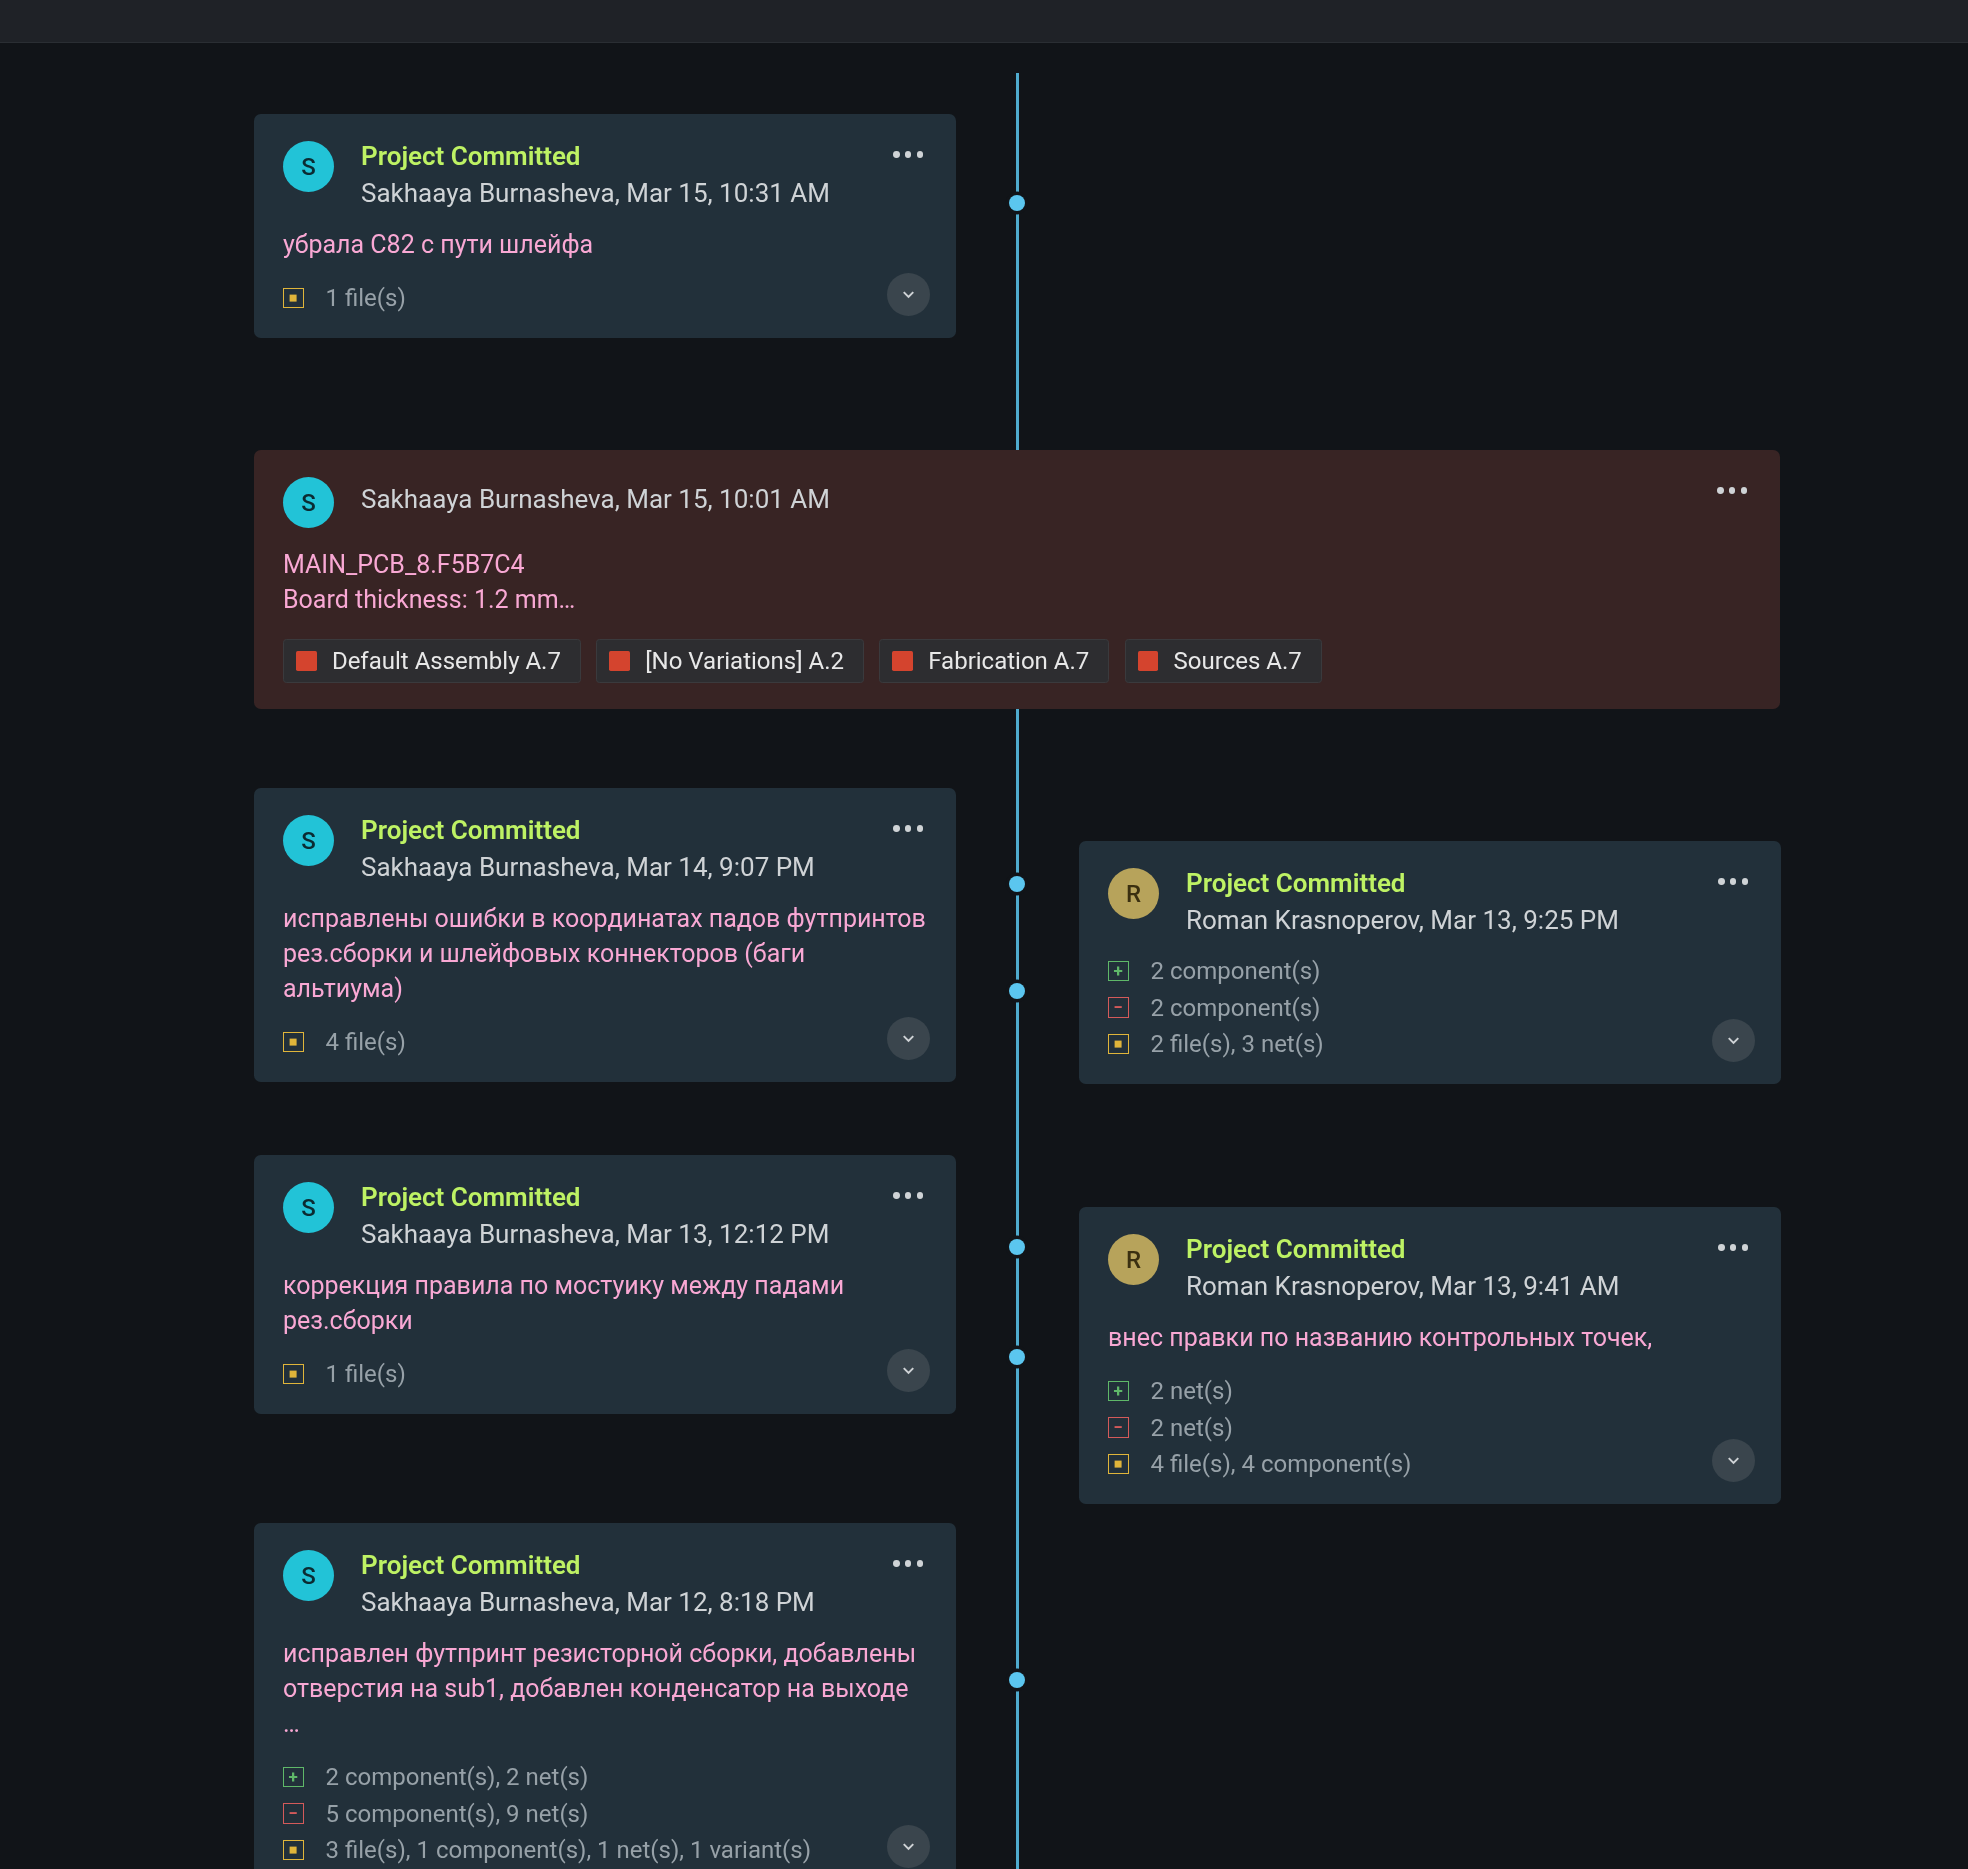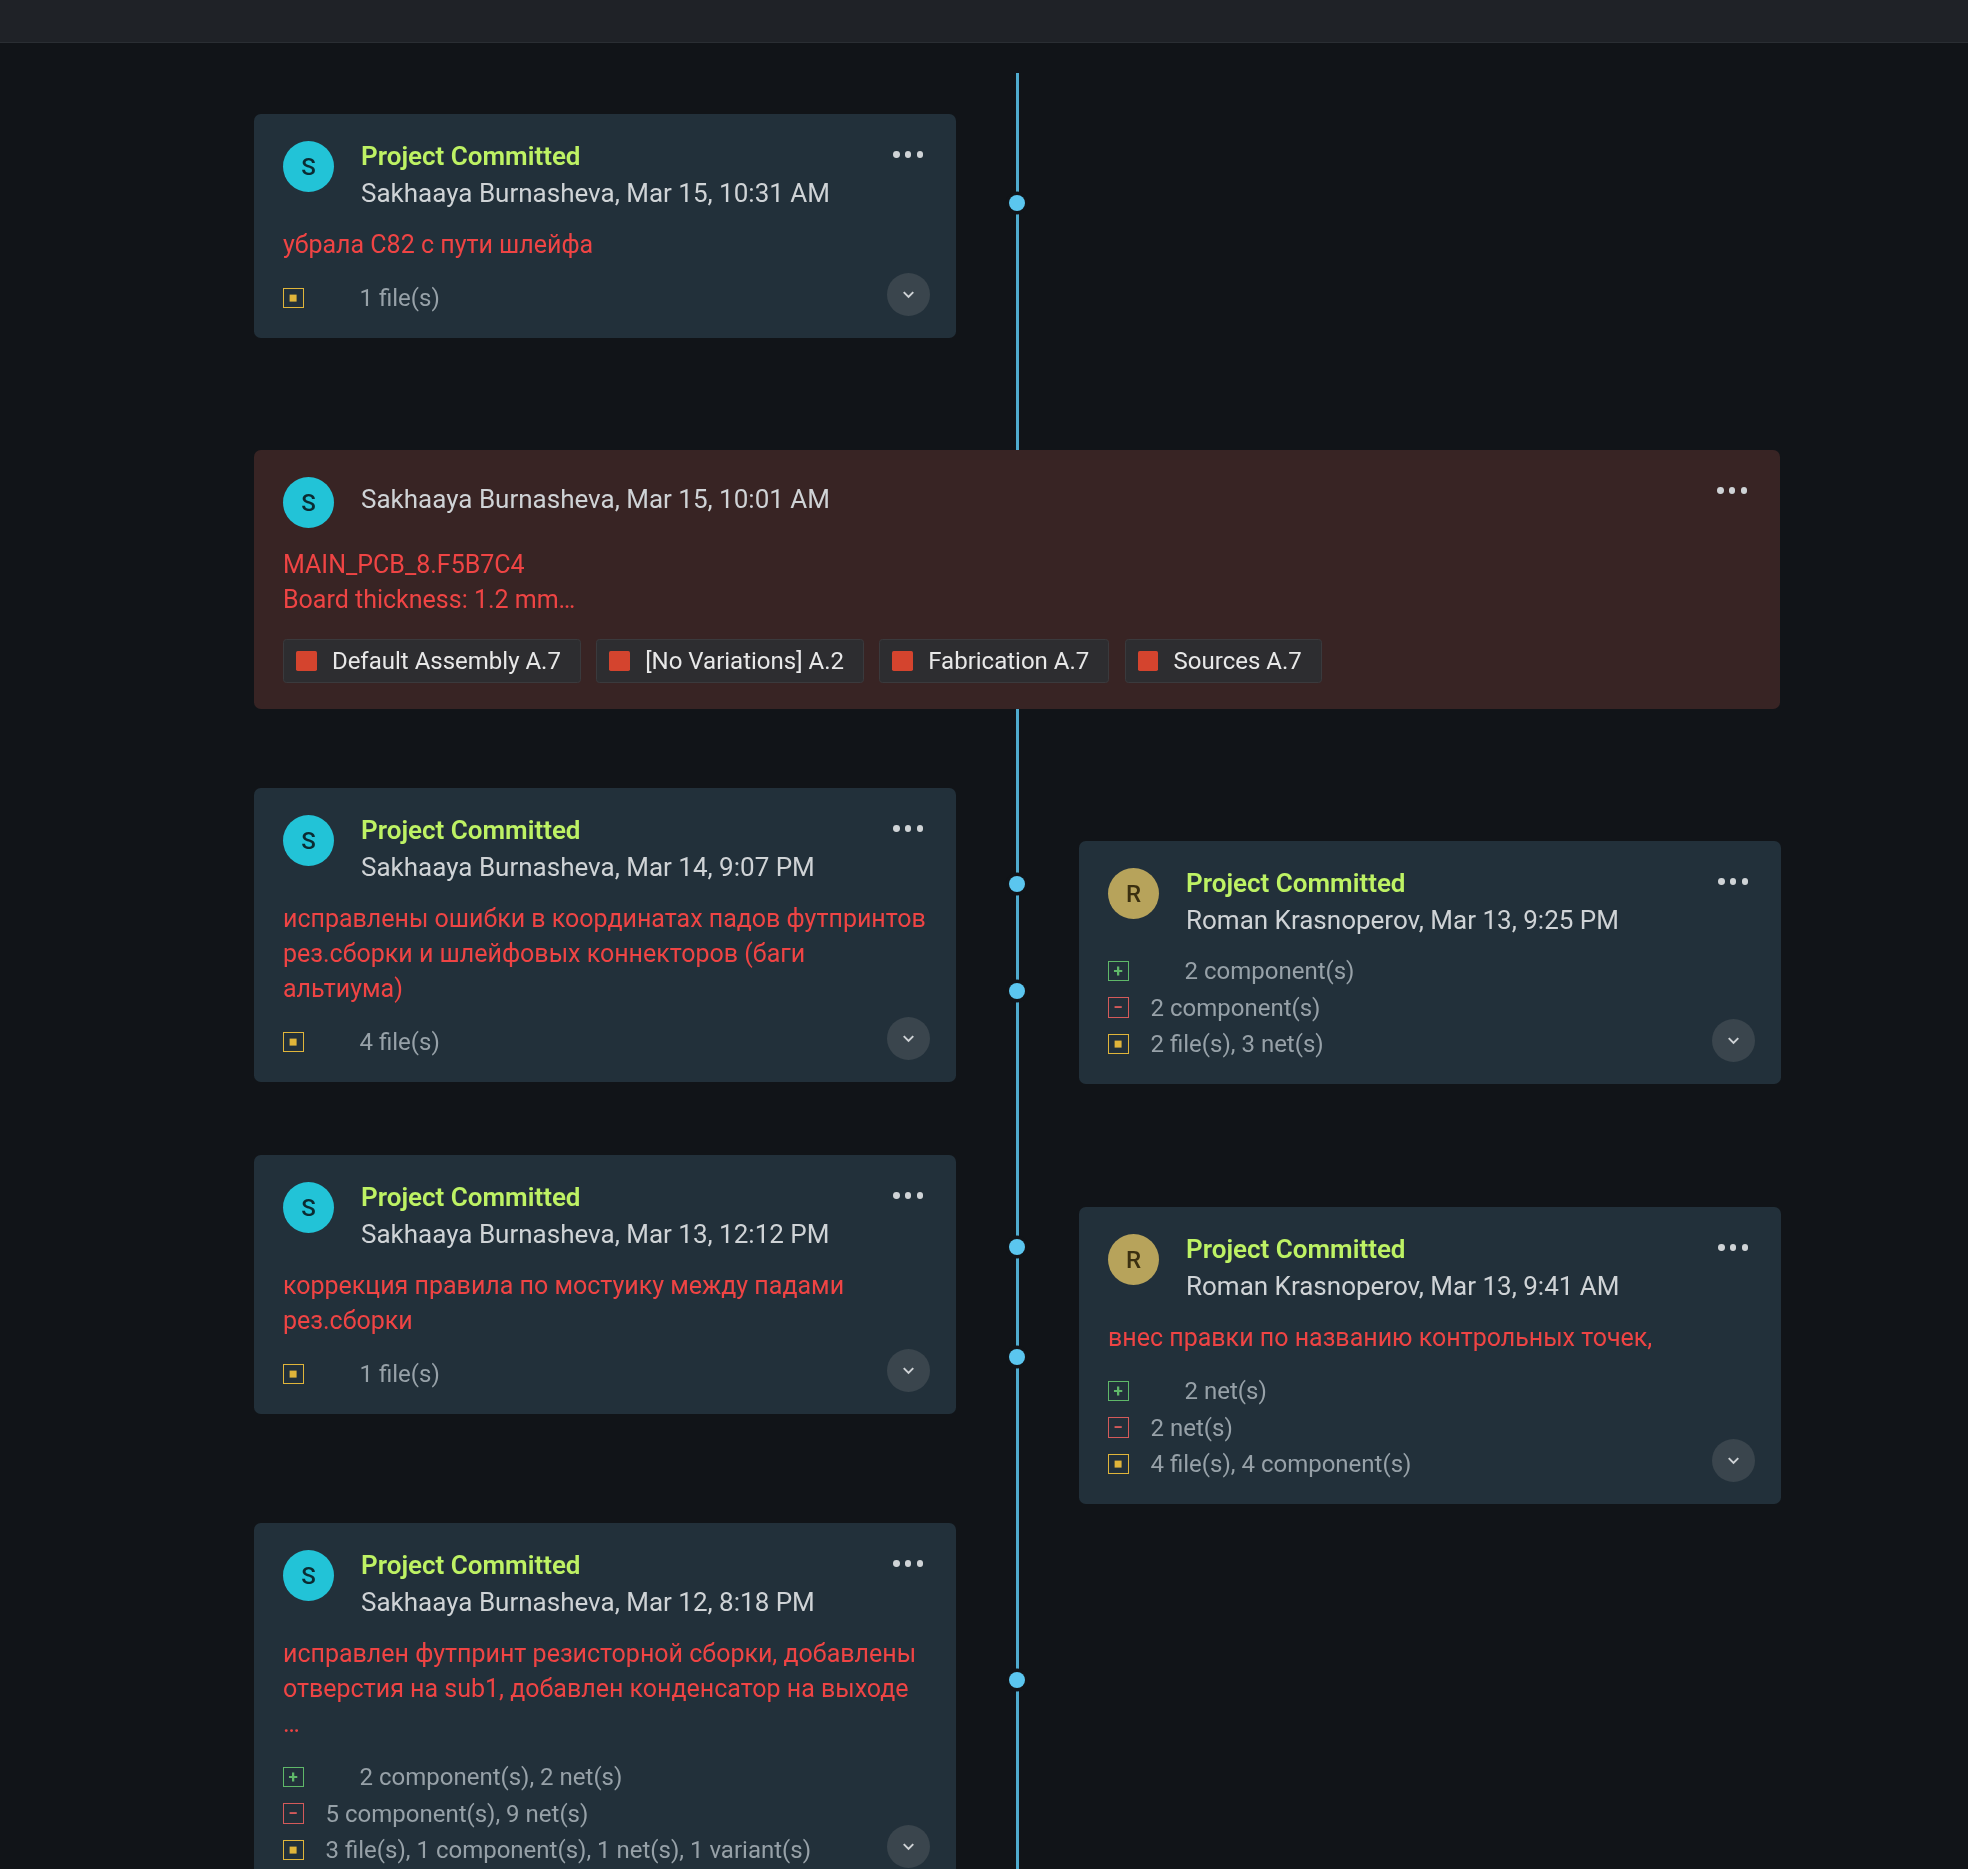--- a/index.html
+++ b/index.html
@@ -64,24 +64,24 @@
   .card-byline { font-size: 26px; color: #cfd3d6; margin-top: 7px; }
   .more-btn {
     position: absolute; right: -5.1px; top: -3.4px;
     width: 48px; height: 34px;
     display: flex; align-items: center; justify-content: center;
     cursor: pointer;
   }
   .more-btn span {
     width: 6.8px; height: 6.8px; border-radius: 50%; background: #cfd3d6; margin: 0 2.6px;
   }
-  .card-msg { font-size: 25px; color: #ef4444; margin-top: 19px; line-height: 1.4; }
+  .card-msg { font-size: 25px; color: #f9a8d4; margin-top: 19px; line-height: 1.4; }
   .stats { margin-top: 22px; }
   .stat-row { display: flex; align-items: center; margin-top: 8.6px; font-size: 24px; color: #97a1a8; }
-  .stat-row:first-child { margin-top: 0; gap: 34px; }
+  .stat-row:first-child { margin-top: 0; }
   .stat-ico {
     width: 20.5px; height: 20.5px;
     border: 1.7px solid;
     margin-right: 22px;
     display: flex; align-items: center; justify-content: center;
     flex-shrink: 0;
   }
   .stat-ico.added { border-color: #5fb869; color: #5fb869; }
   .stat-ico.removed { border-color: #d45a5a; color: #d45a5a; }
   .stat-ico.modified { border-color: #e0b53a; position: relative; }

